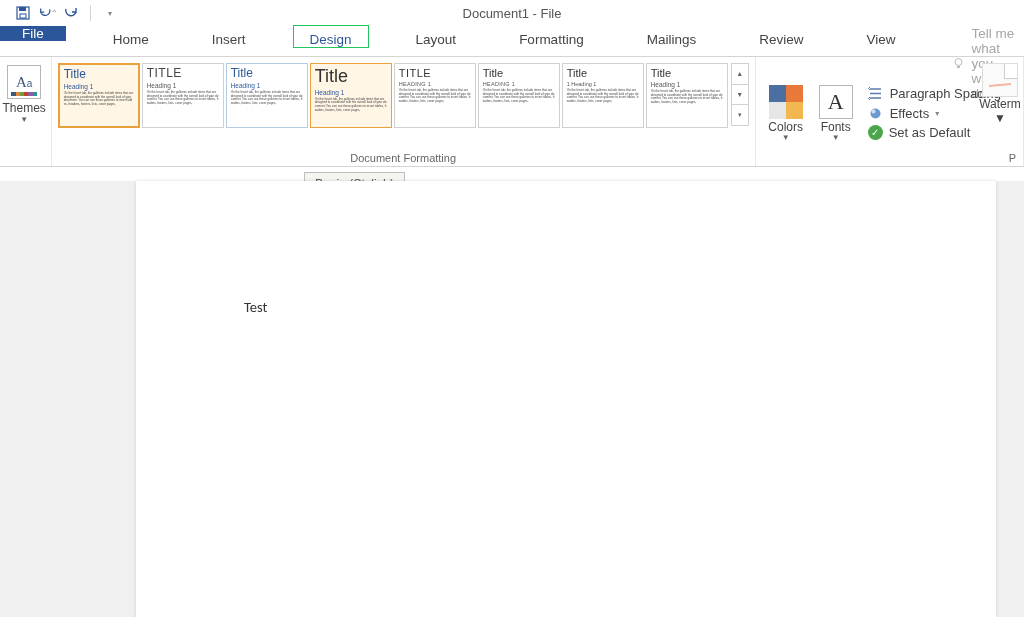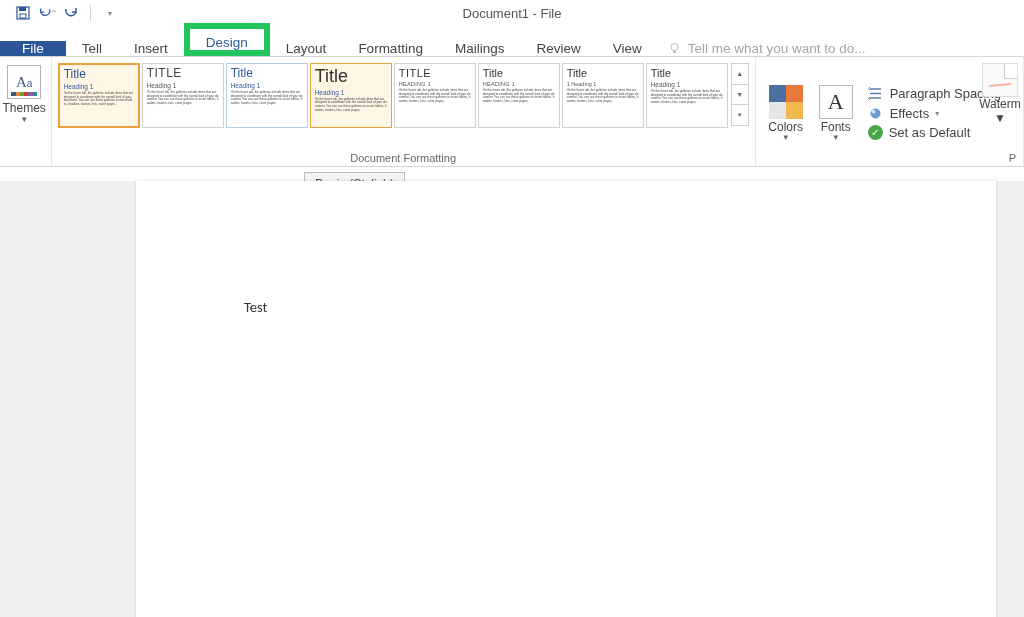--- a/index.html
+++ b/index.html
@@ -6,24 +6,24 @@
 body { background:#fff; width:1024px; height:617px; overflow:hidden; position:relative; }
 
 
 .titlebar { height:26px; display:flex; align-items:center; font-size:12px; color:#444; position:relative; }
 .qat { display:flex; align-items:center; gap:6px; padding-left:14px; }
 .qat .qicon { width:18px; height:18px; display:flex; align-items:center; justify-content:center; color:#2b579a; }
 .qat .sep { width:1px; height:16px; background:#d4d4d4; margin:0 4px; }
 .doc-title { position:absolute; left:50%; transform:translateX(-50%); font-size:13px; color:#555; }
 
 
-.ribbon-tabs { height:31px; display:flex; align-items:flex-end; border-bottom:1px solid #d4d4d4; }
+.ribbon-tabs { height:31px; display:flex; align-items:flex-start; border-bottom:1px solid #d4d4d4;gap:31px; }
 .tab { padding:6px 16px 0; font-size:13.5px; color:#444; cursor:default; position:relative; display:flex; align-items:center; }
 .tab.file { background:#2b579a; color:#fff; padding:0 22px; font-size:13.5px; }
-.tab.highlighted { border:6px solid #22c55e; color:#2b579a; margin-top:-1px; }
+.tab.highlighted { border:1px solid #22c55e; color:#2b579a; margin-top:-1px; }
 .tell-me { display:flex; align-items:center; gap:6px; color:#a6a6a6; font-size:13.5px; padding-left:10px; }
 .bulb { width:14px; height:14px; display:flex; align-items:center; justify-content:center; }
 
 
 .ribbon { height:110px; border-bottom:1px solid #d4d4d4; display:flex; position:relative;justify-content:flex-end; }
 .group { border-right:1px solid #e8e8e8; height:100%; display:flex; flex-direction:column; align-items:center; justify-content:flex-start; padding:4px 6px 2px; position:relative; }
 .group-label { position:absolute; bottom:2px; left:0; right:0; text-align:center; font-size:11px; color:#666; }
 .group .dd { font-size:8px; color:#666; margin-top:-2px; }
 
 
@@ -111,21 +111,21 @@
         </svg>
     </span>
     <span class="sep"></span>
     <span class="qicon" style="color:#888;font-size:8px;">▾</span>
   </div>
   <div class="doc-title">Document1 - File</div>
 </div>
 
 <div class="ribbon-tabs">
   <div class="tab file">File</div>
-  <div class="tab">Tell</div>
+  <div class="tab">Home</div>
   <div class="tab">Insert</div>
   <div class="tab highlighted">Design</div>
   <div class="tab">Layout</div>
   <div class="tab">Formatting</div>
   <div class="tab">Mailings</div>
   <div class="tab">Review</div>
   <div class="tab">View</div>
   <div class="tell-me">
     <span class="bulb">
       <svg width="13" height="13" viewBox="0 0 13 13">

